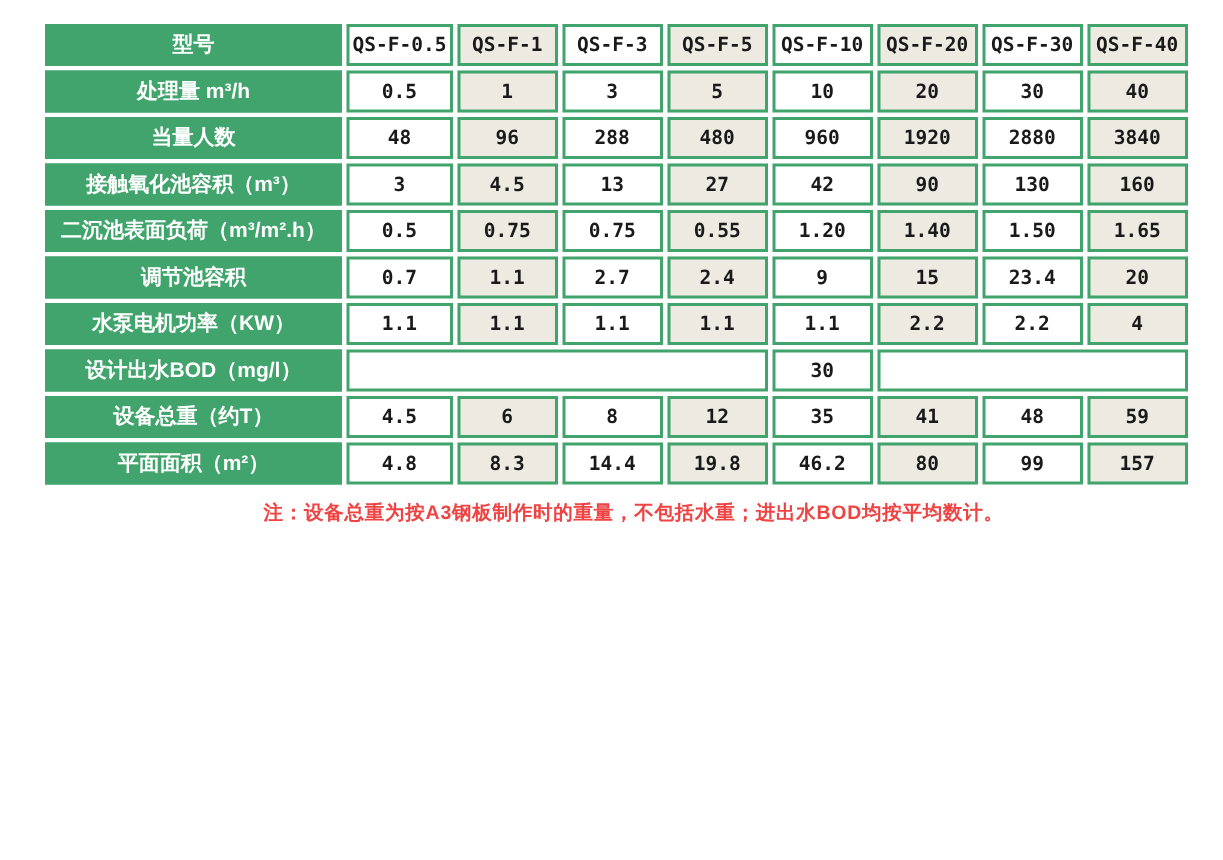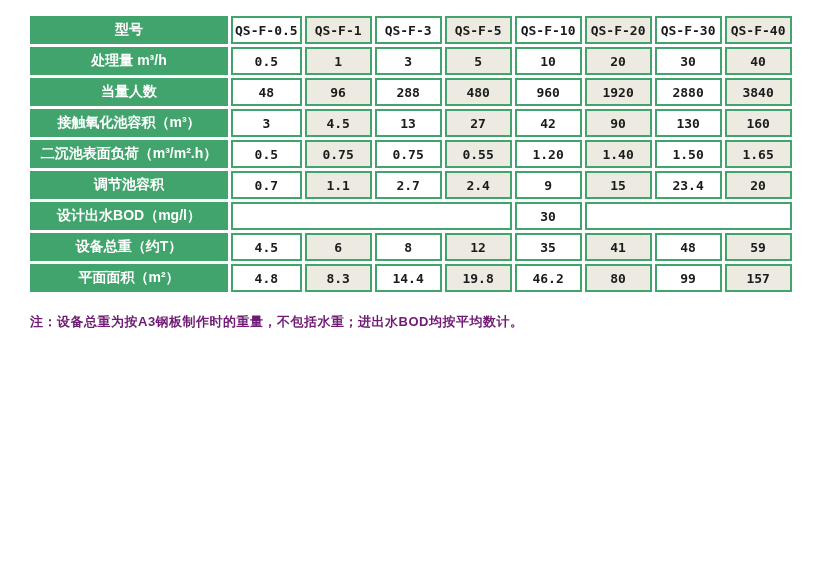--- a/index.html
+++ b/index.html
@@ -26,25 +26,26 @@
     width:67px;
     background:#ffffff;
     border:2px solid var(--green);
     color:var(--cell-text);
     font-family:"DejaVu Sans Mono","Liberation Mono",monospace;
     font-size:13px;
     font-weight:bold;
   }
   .data-cell.beige{background:var(--beige);}
   .note{
-    margin:18px 0 0 3px;
+    margin:7px 0 0 3px;
     font-size:13px;
     font-weight:bold;
-    color:#701a75;
+    color:#ef4444;
     letter-spacing:0.5px;
+    text-align:center;
   }
 </style>
 </head>
 <body>
 
 <div class="page">
   <table class="spec-table">
     <thead>
         <tr>
           <th class="label-cell">型号</th>
@@ -108,20 +109,31 @@
           <td class="data-cell">0.7</td>
           <td class="data-cell beige">1.1</td>
           <td class="data-cell">2.7</td>
           <td class="data-cell beige">2.4</td>
           <td class="data-cell">9</td>
           <td class="data-cell beige">15</td>
           <td class="data-cell">23.4</td>
           <td class="data-cell beige">20</td>
         </tr>
         <tr>
+          <th class="label-cell">水泵电机功率（KW）</th>
+          <td class="data-cell">1.1</td>
+          <td class="data-cell beige">1.1</td>
+          <td class="data-cell">1.1</td>
+          <td class="data-cell beige">1.1</td>
+          <td class="data-cell">1.1</td>
+          <td class="data-cell beige">2.2</td>
+          <td class="data-cell">2.2</td>
+          <td class="data-cell beige">4</td>
+        </tr>
+        <tr>
           <th class="label-cell">设计出水BOD（mg/l）</th>
           <td class="data-cell" colspan="4"></td>
           <td class="data-cell">30</td>
           <td class="data-cell" colspan="3"></td>
         </tr>
         <tr>
           <th class="label-cell">设备总重（约T）</th>
           <td class="data-cell">4.5</td>
           <td class="data-cell beige">6</td>
           <td class="data-cell">8</td>

